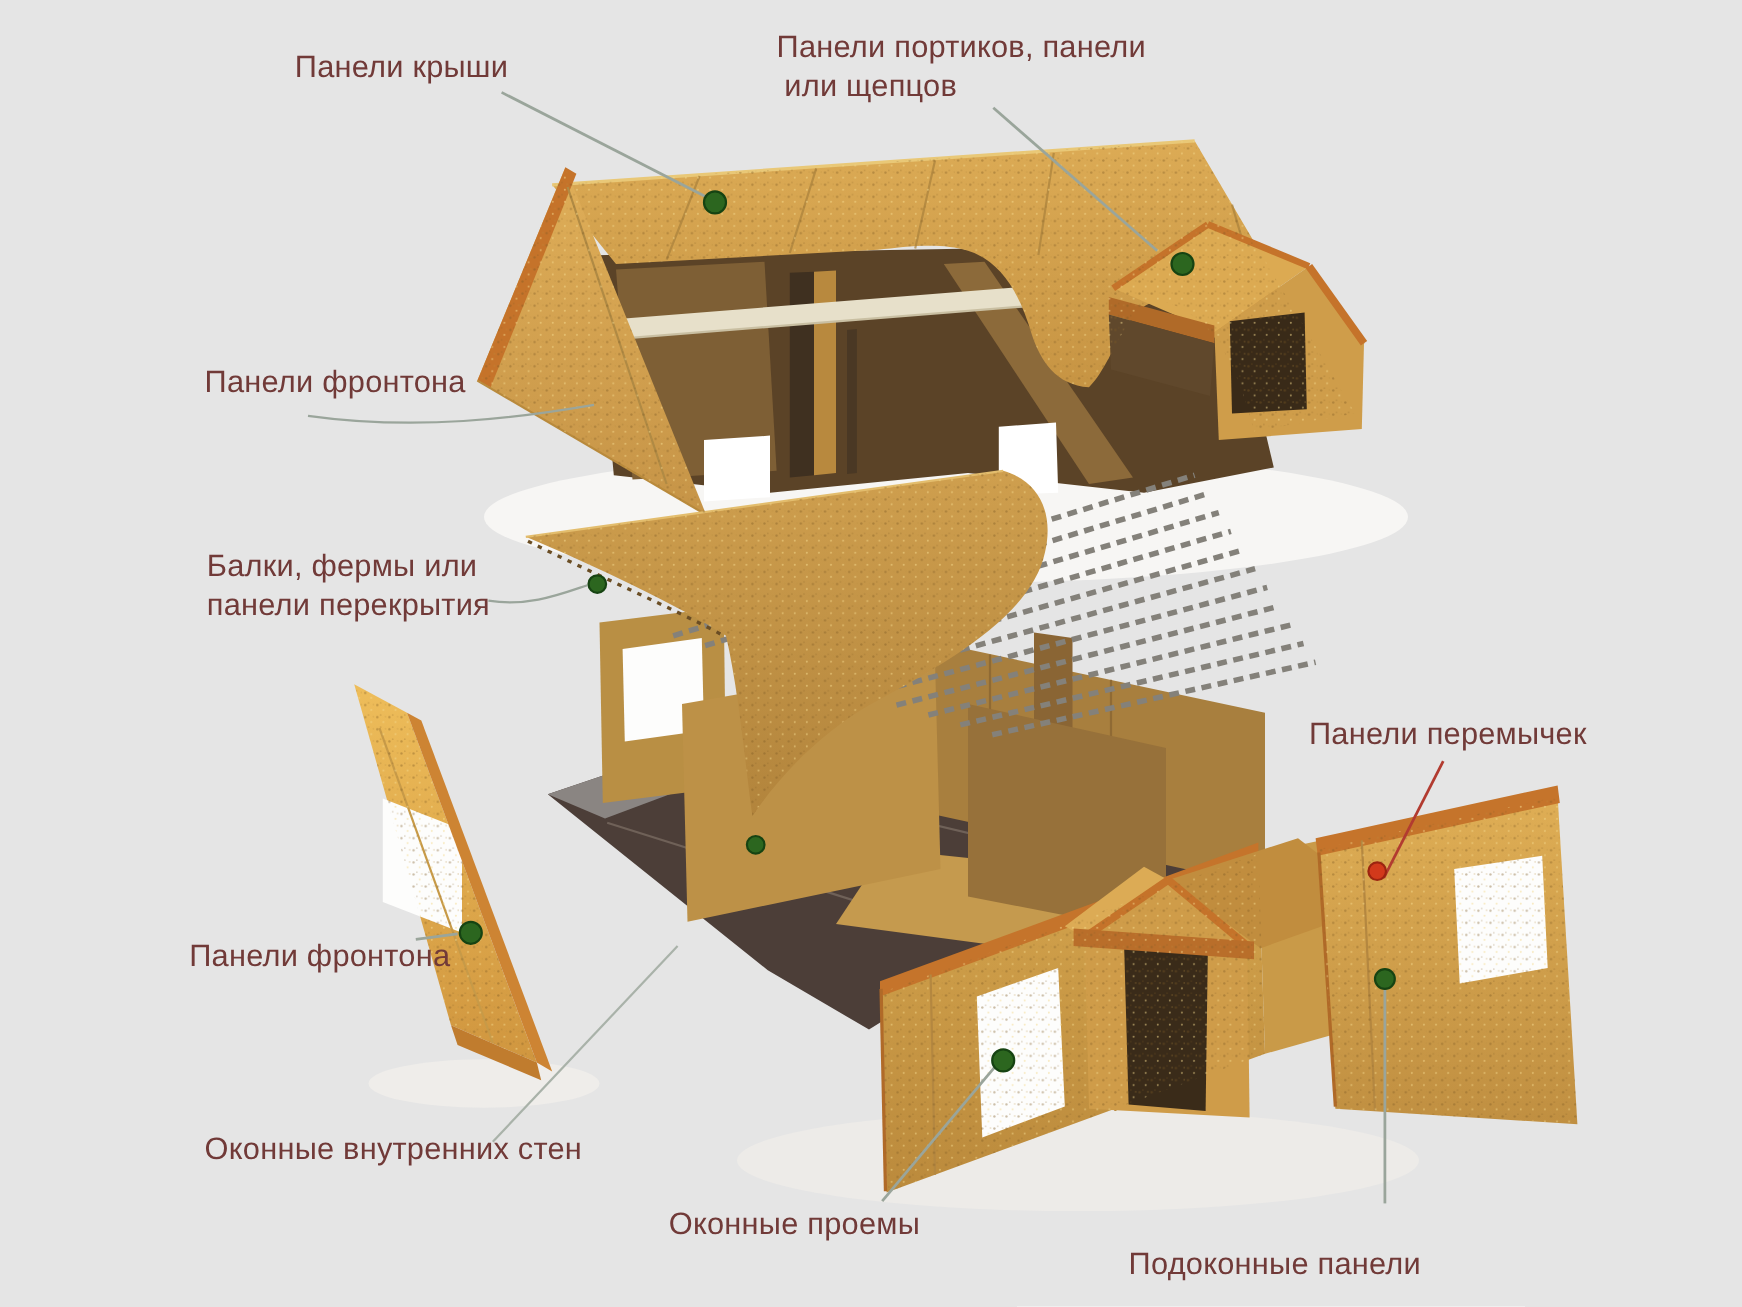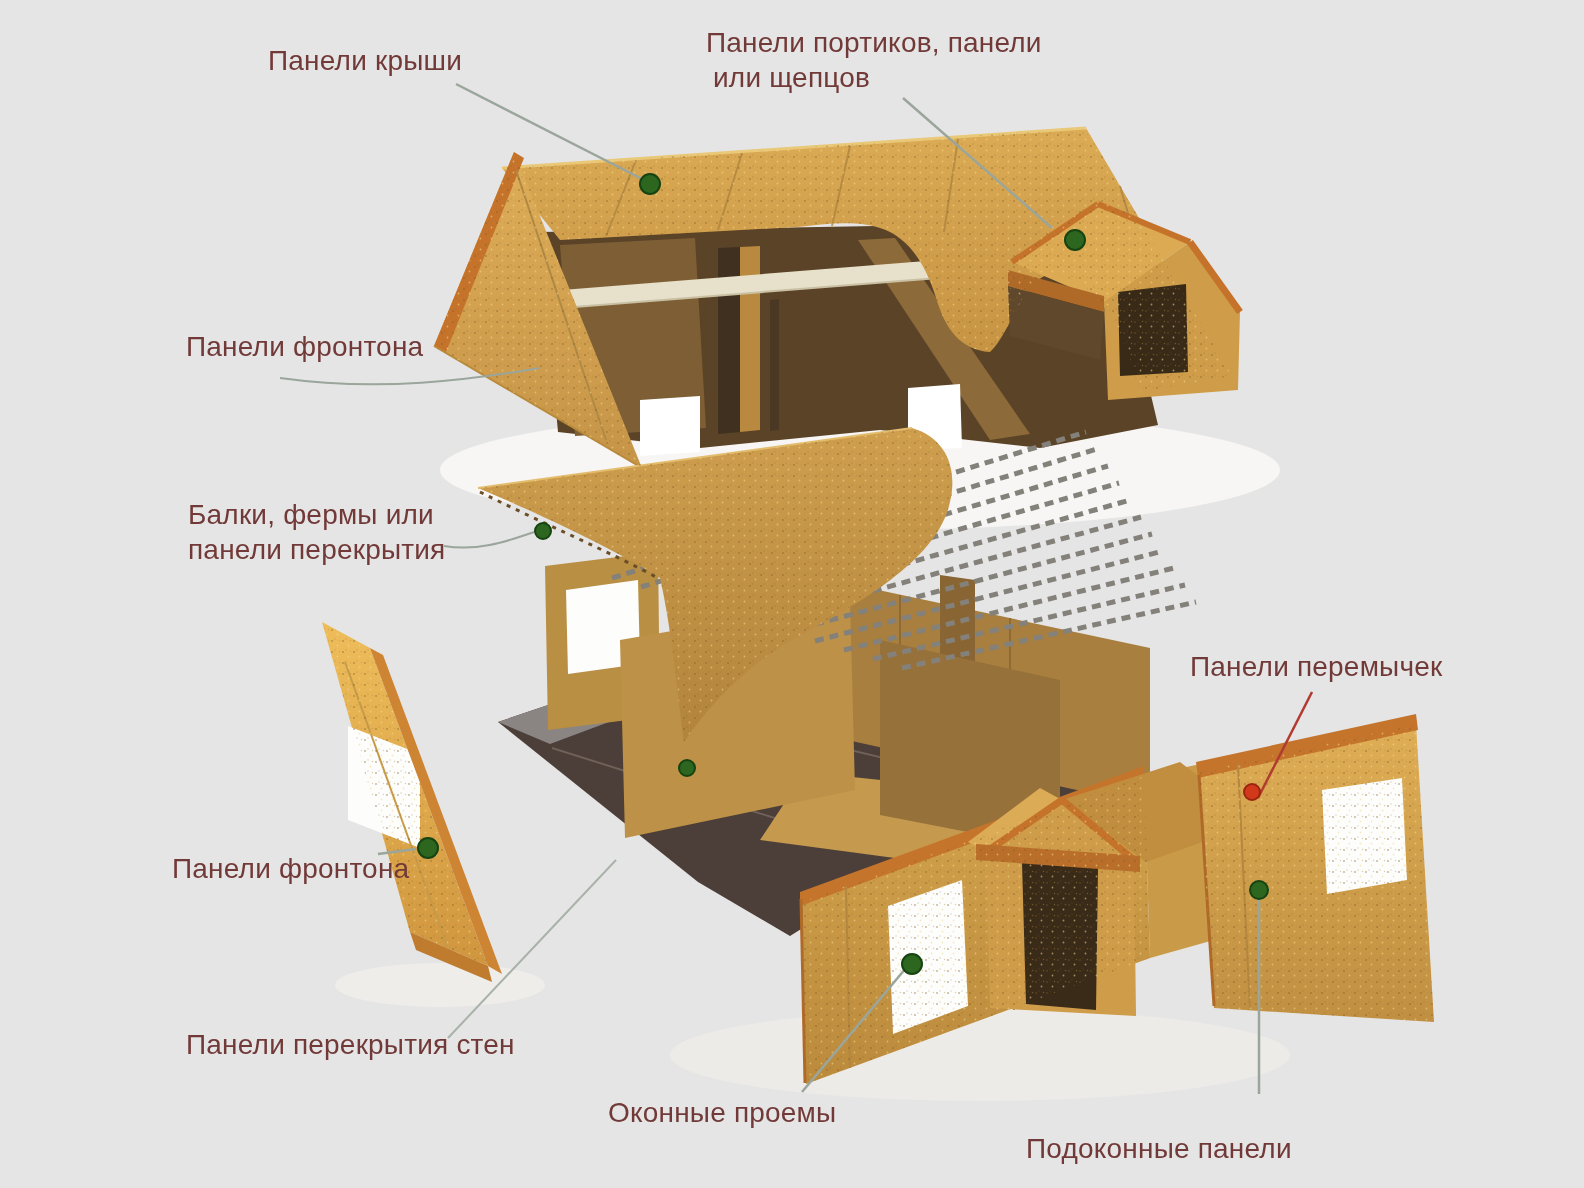--- a/index.html
+++ b/index.html
@@ -267,21 +267,21 @@
   <div class="label" style="left:188px;top:498px;">
     <span>Балки, фермы или</span>
     <span>панели перекрытия</span>
   </div>
 
   <div class="label" style="left:172px;top:852px;">
     <span>Панели фронтона</span>
   </div>
 
   <div class="label" style="left:186px;top:1028px;">
-    <span>Панели перекрытия стен</span>
+    <span>Оконные внутренних стен</span>
   </div>
 
   <div class="label" style="left:572px;top:1096px;margin-left:36px;">
     <span>Оконные проемы</span>
   </div>
 
   <div class="label" style="left:1026px;top:1132px;">
     <span>Подоконные панели</span>
   </div>
 

